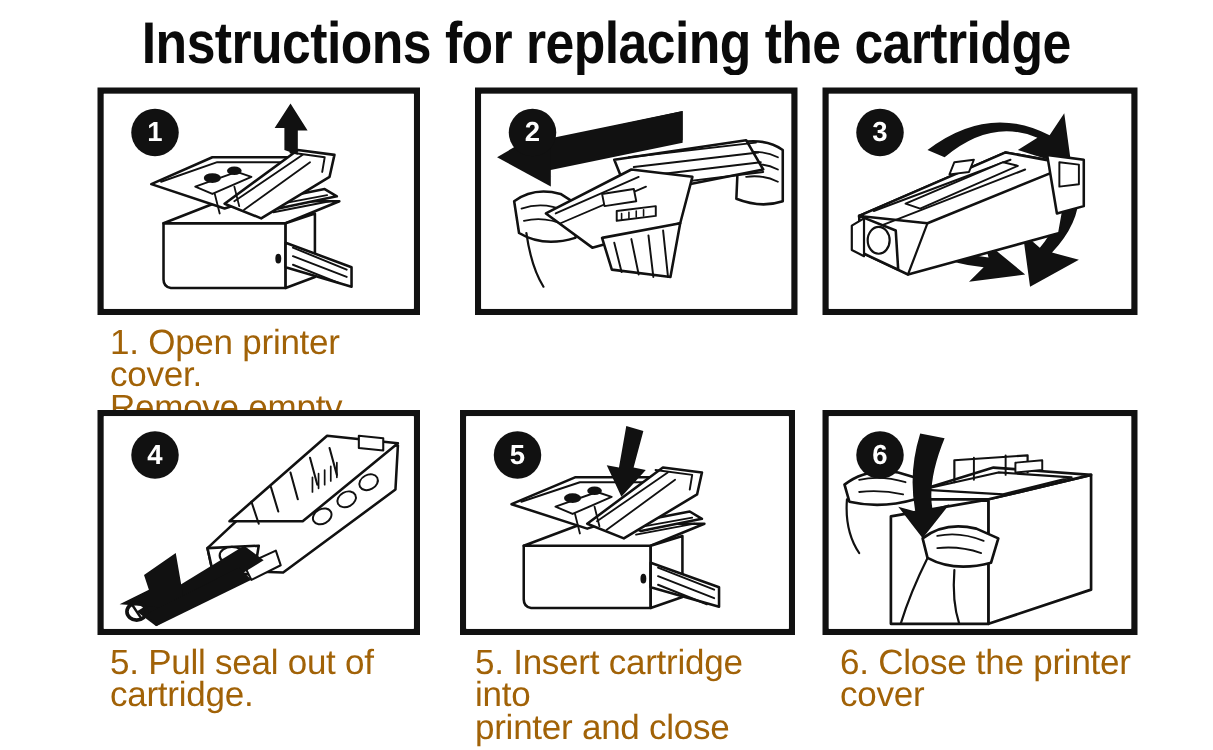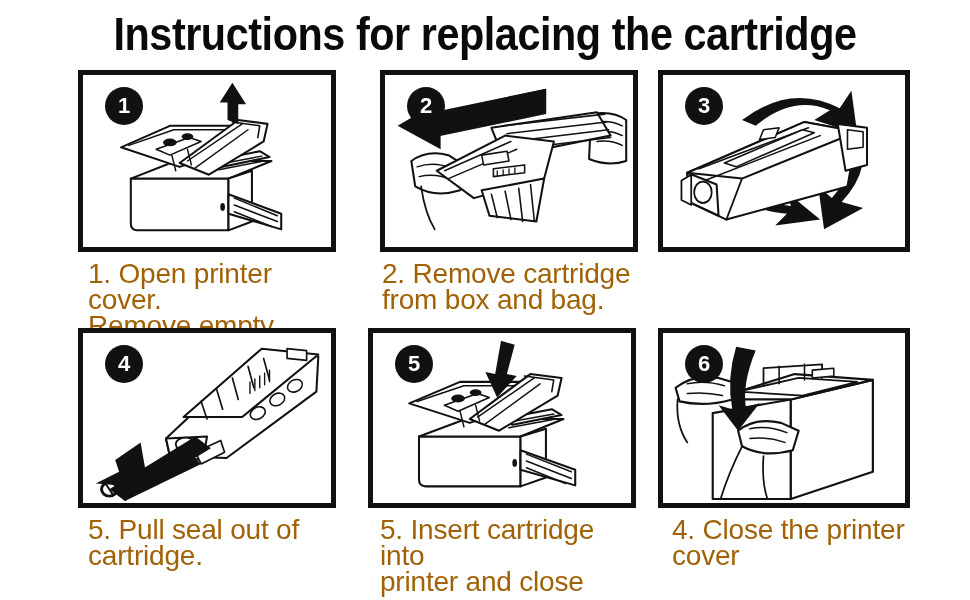--- a/index.html
+++ b/index.html
@@ -216,22 +216,20 @@
               </g>
 
               <g fill="#111" stroke="none">
                 <path d="M162 12 L162 36 L40 60 L56 66 L16 52 L52 30 L42 38 Z"></path>
                 <path d="M162 12 L162 38 L46 62 L46 36 Z"></path>
                 <path d="M54 24 L54 74 L10 50 Z"></path>
               </g>
             </svg>
           </div>
         </div>
-        <div class="caption">2. Remove cartridge
-from box and bag.</div>
       </div>
 
       <div class="cell col2">
         <div class="panel">
           <div class="badge">3</div>
           <div class="panel-inner">
             <svg class="art" viewBox="0 0 242 172" preserveAspectRatio="xMidYMid meet">
 
               <g fill="#111" stroke="none">
                 <path d="M78 44 Q128 6 178 32 L190 14 L196 58 L152 44 L168 34 Q130 18 92 50 Z"></path>
@@ -374,20 +372,20 @@
                 <path d="M78 114 Q64 142 56 168" stroke-width="1.8"></path>
                 <path d="M100 124 Q98 150 104 168" stroke-width="1.8"></path>
               </g>
 
               <g fill="#111" stroke="none">
                 <path d="M72 12 L92 16 Q78 50 82 74 L96 70 L74 98 L54 72 L68 76 Q62 44 72 12 Z"></path>
               </g>
             </svg>
           </div>
         </div>
-        <div class="caption">4. Close the printer
+        <div class="caption">6. Close the printer
 cover</div>
       </div>
 
     </div>
 
   </div>
 </div>
 
 </body></html>

